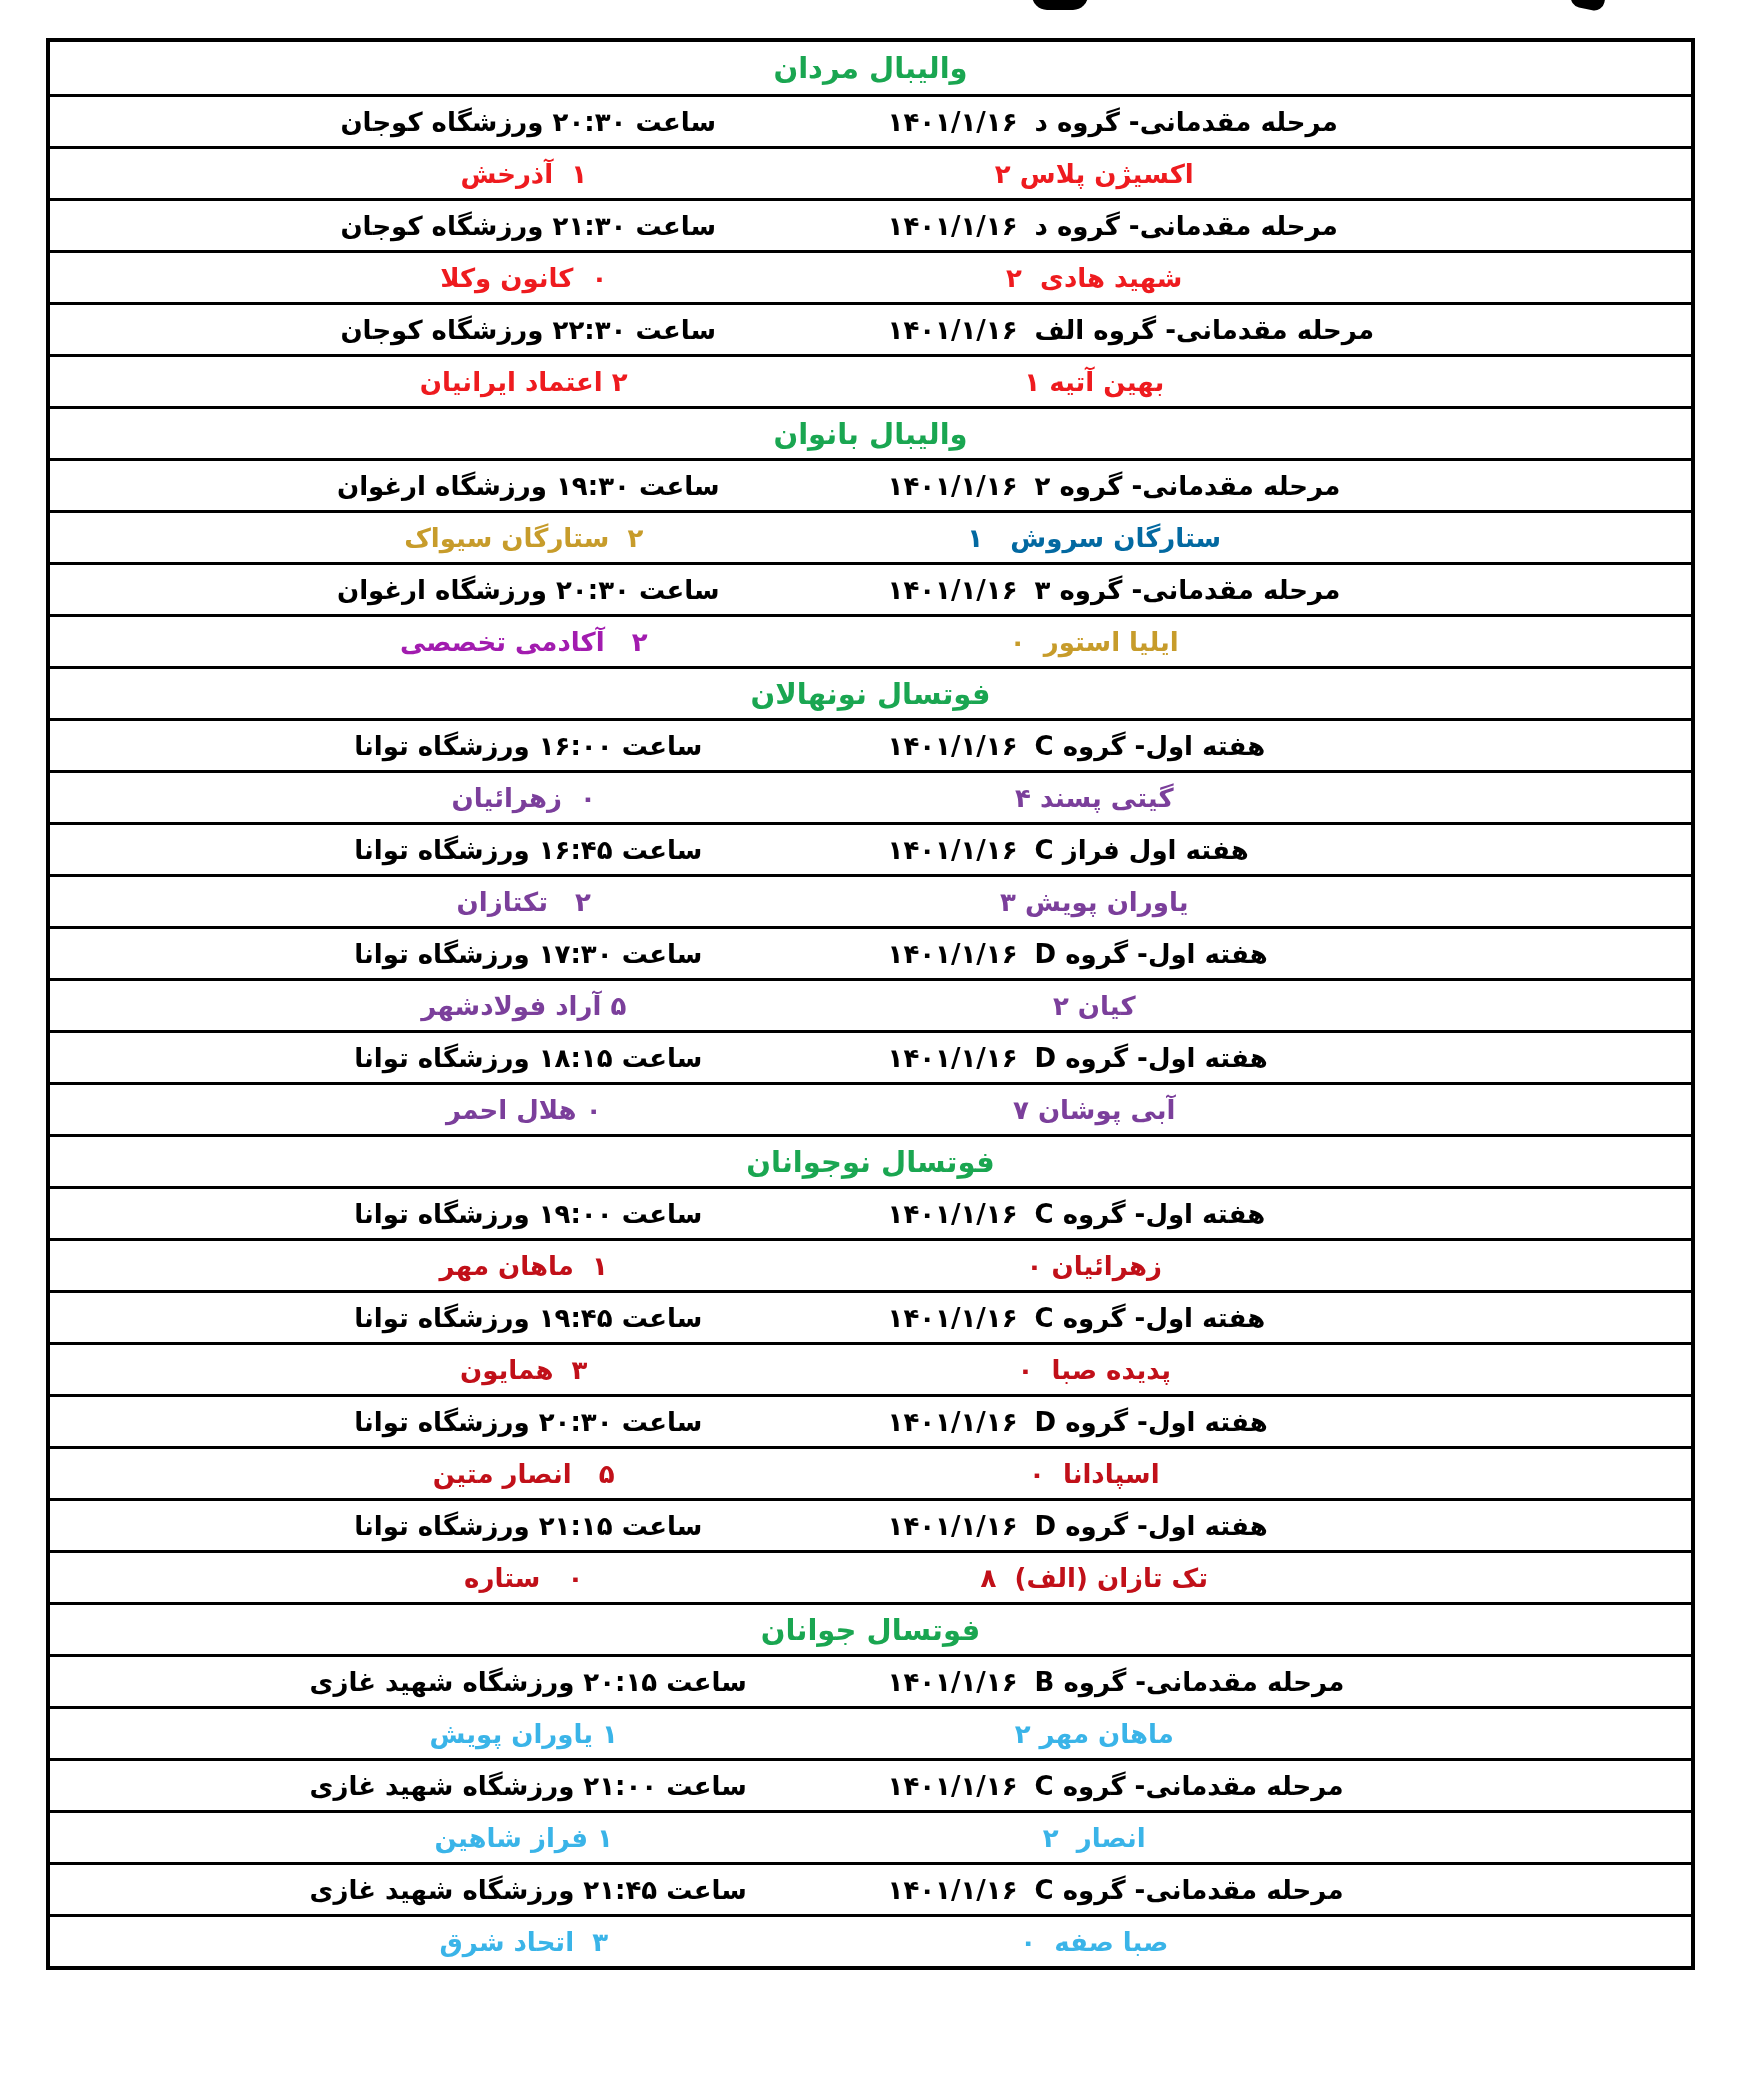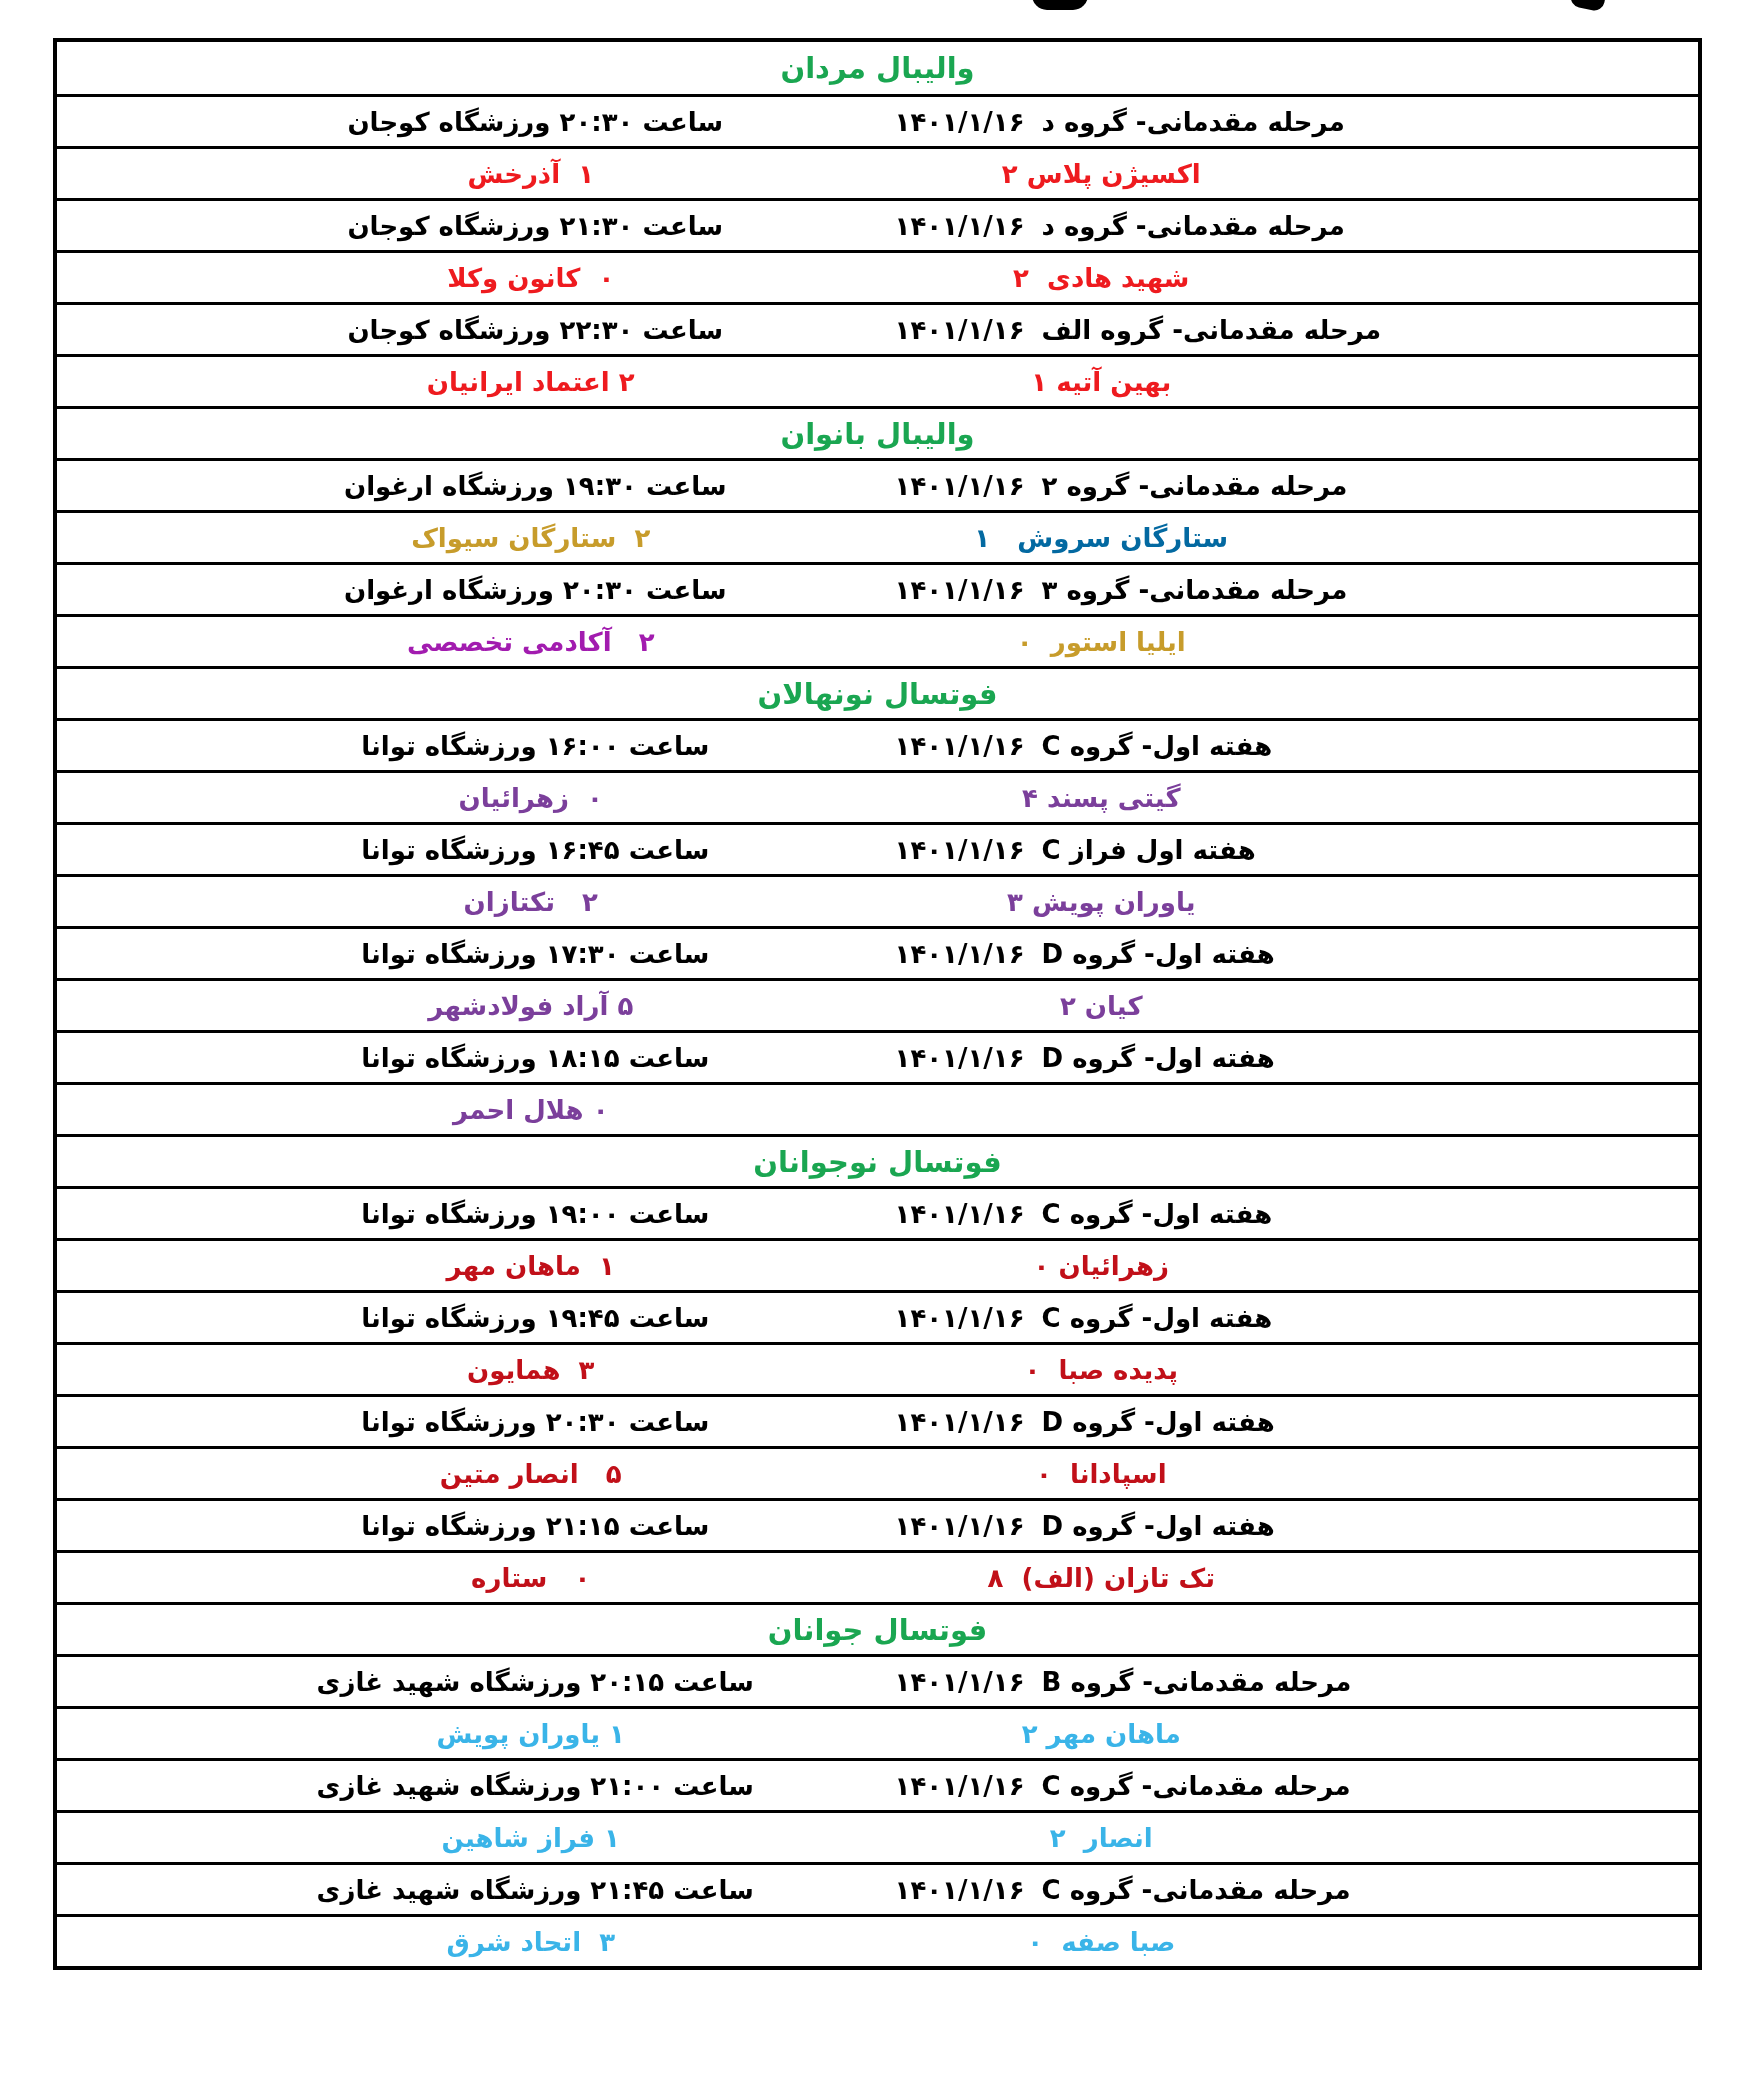--- a/index.html
+++ b/index.html
@@ -6,21 +6,21 @@
   html, body { width: 1755px; height: 2097px; }
   body {
     background: #ffffff;
     font-family: "DejaVu Sans", sans-serif;
     font-weight: bold;
     position: relative;
     overflow: hidden;
   }
   .schedule-table {
     position: absolute;
-    left: 53px;
+    left: 46px;
     top: 38px;
     width: 1649px;
     border: 4.2px solid #000;
     background: #fff;
   }
   .row {
     height: 52px;
     display: flex;
     align-items: center;
     border-top: 3.4px solid #000;
@@ -150,20 +150,21 @@
       <div class="cell cell-away" style="color: rgb(123, 63, 155);">۵ آراد فولادشهر</div>
       <div class="cell cell-home" style="color: rgb(123, 63, 155);">کیان ۲</div>
     </div>
     <div class="row match-row">
       <div class="cell cell-venue">ساعت ۱۸:۱۵ ورزشگاه توانا</div>
       <div class="cell cell-date">۱۴۰۱/۱/۱۶</div>
       <div class="cell cell-stage">هفته اول- گروه D</div>
     </div>
     <div class="row result-row">
       <div class="cell cell-away" style="color: rgb(123, 63, 155);">۰ هلال احمر</div>
+      <div class="cell cell-home" style="color: rgb(123, 63, 155);">آبی پوشان ۷</div>
     </div>
     <div class="row header-row">
       <div class="header-text" style="color: rgb(26, 166, 81);">فوتسال نوجوانان</div>
     </div>
     <div class="row match-row">
       <div class="cell cell-venue">ساعت ۱۹:۰۰ ورزشگاه توانا</div>
       <div class="cell cell-date">۱۴۰۱/۱/۱۶</div>
       <div class="cell cell-stage">هفته اول- گروه C</div>
     </div>
     <div class="row result-row">

